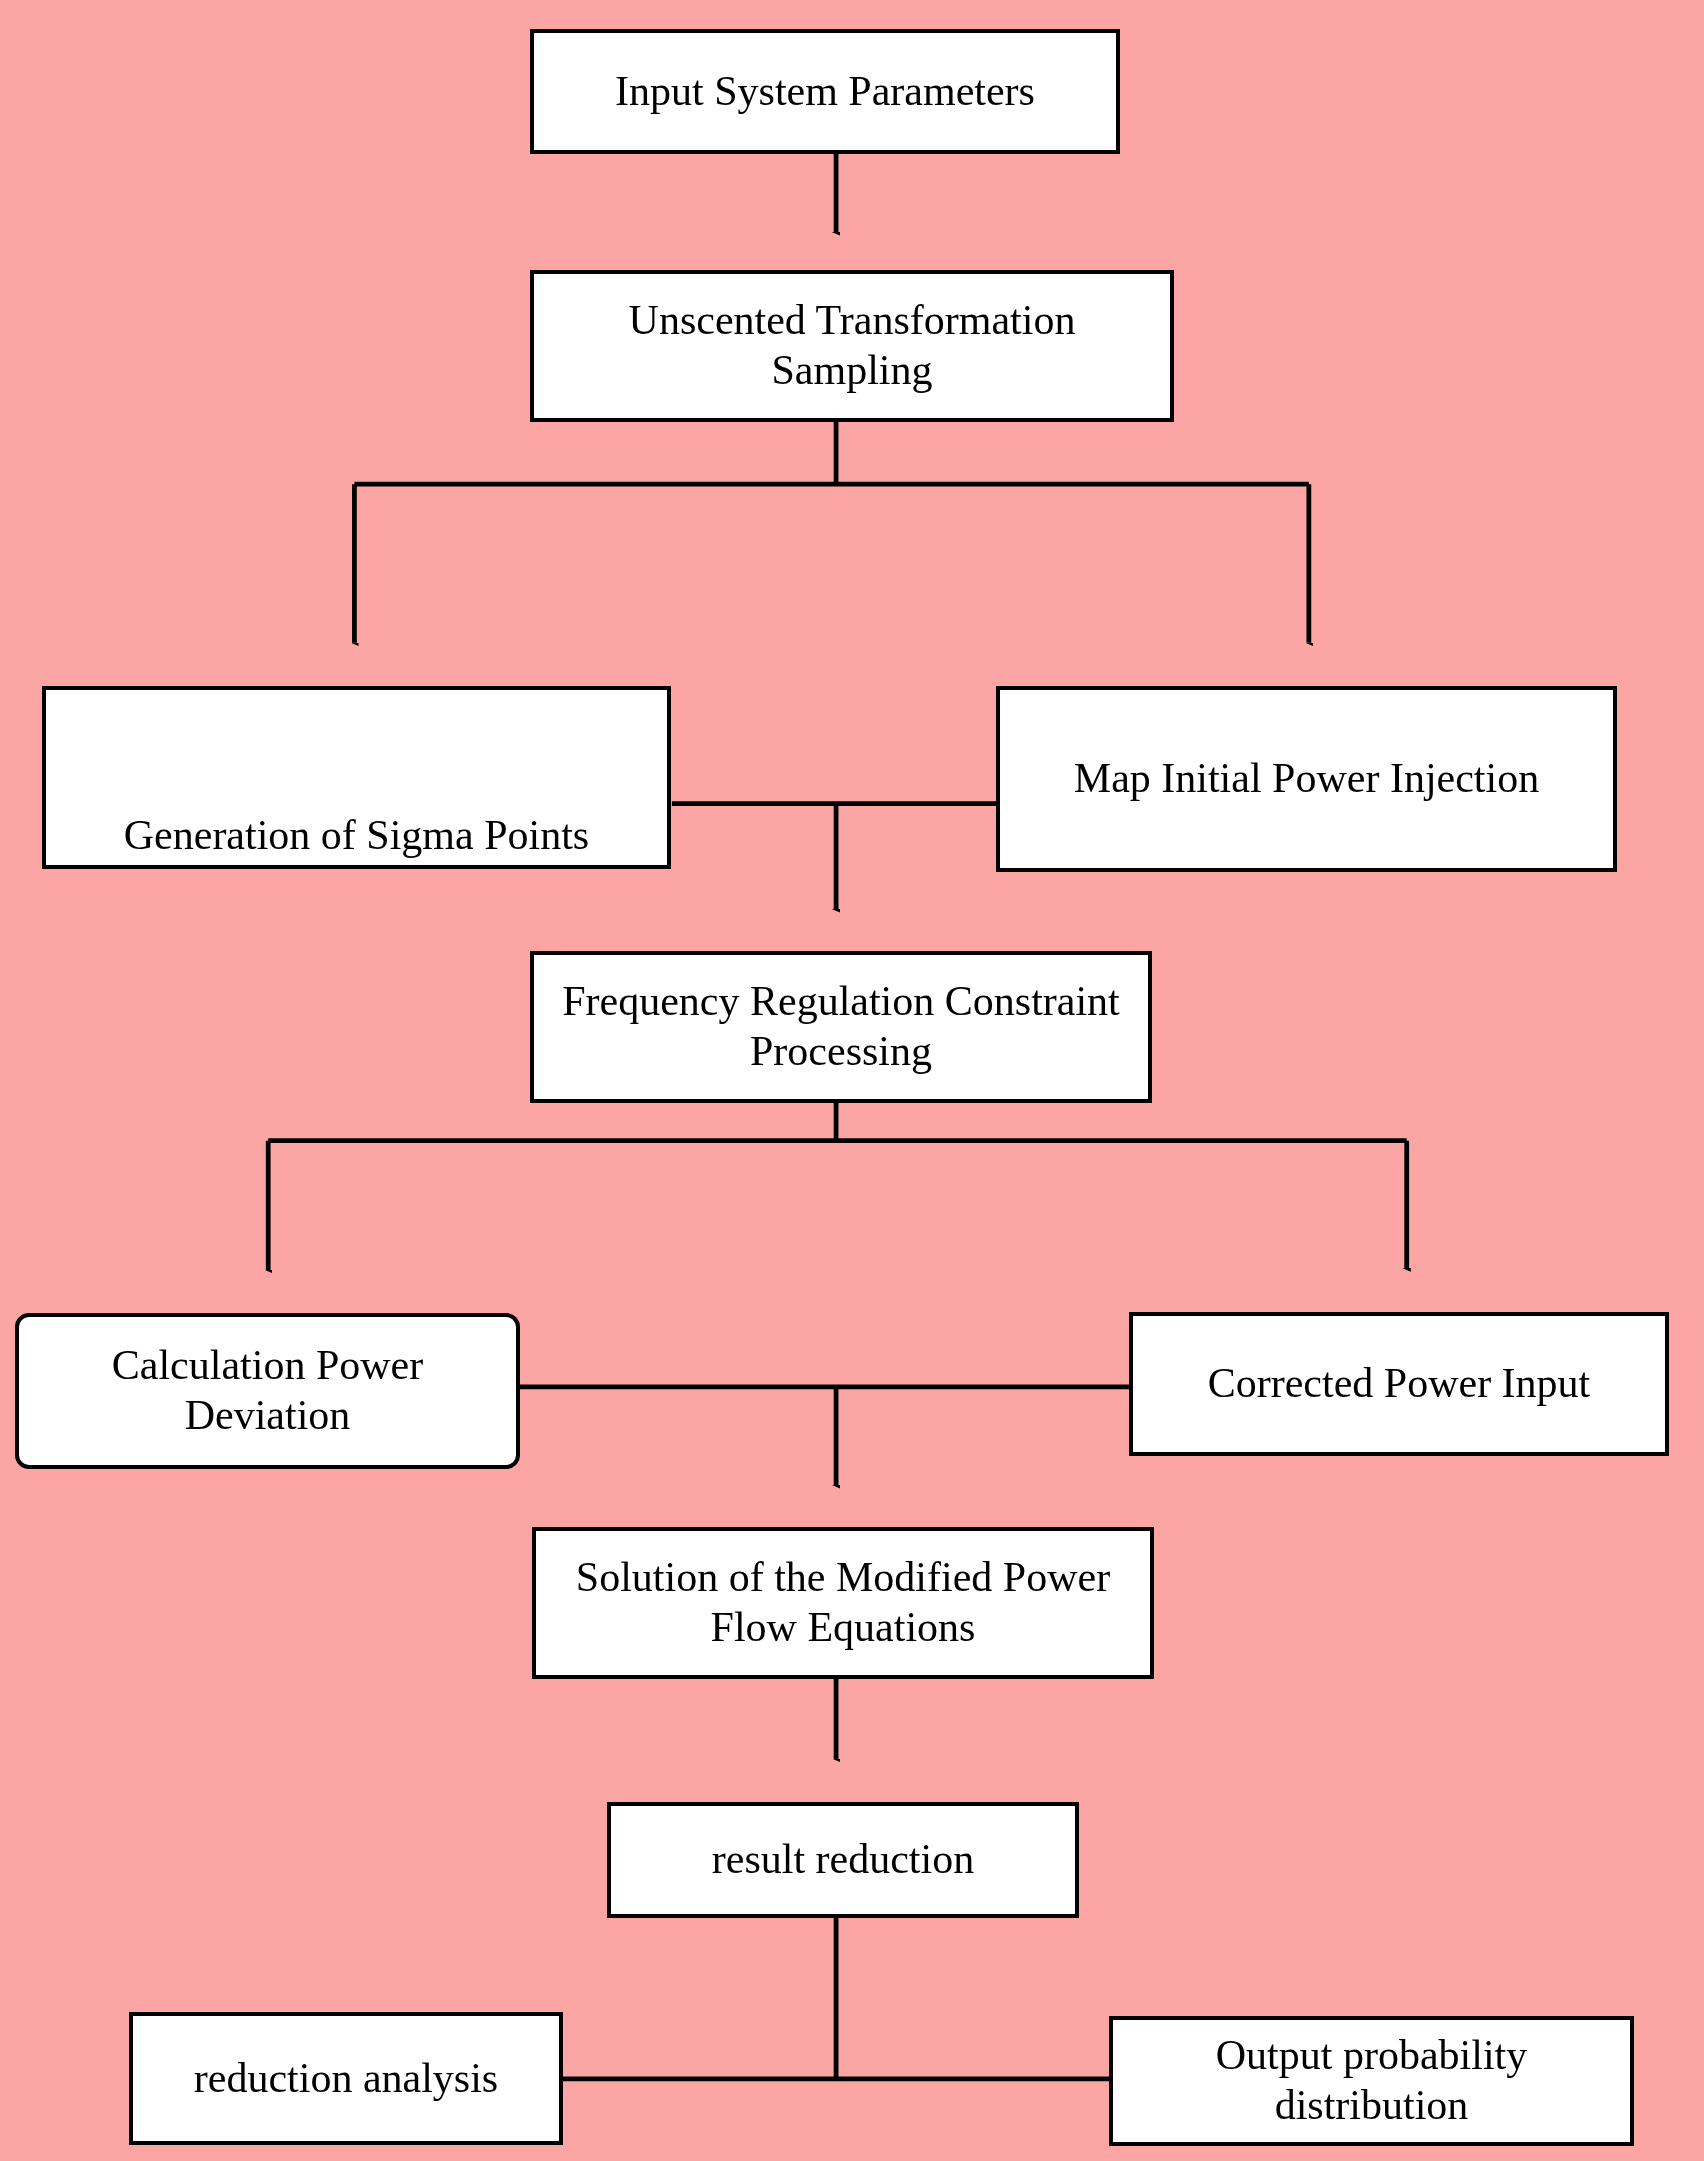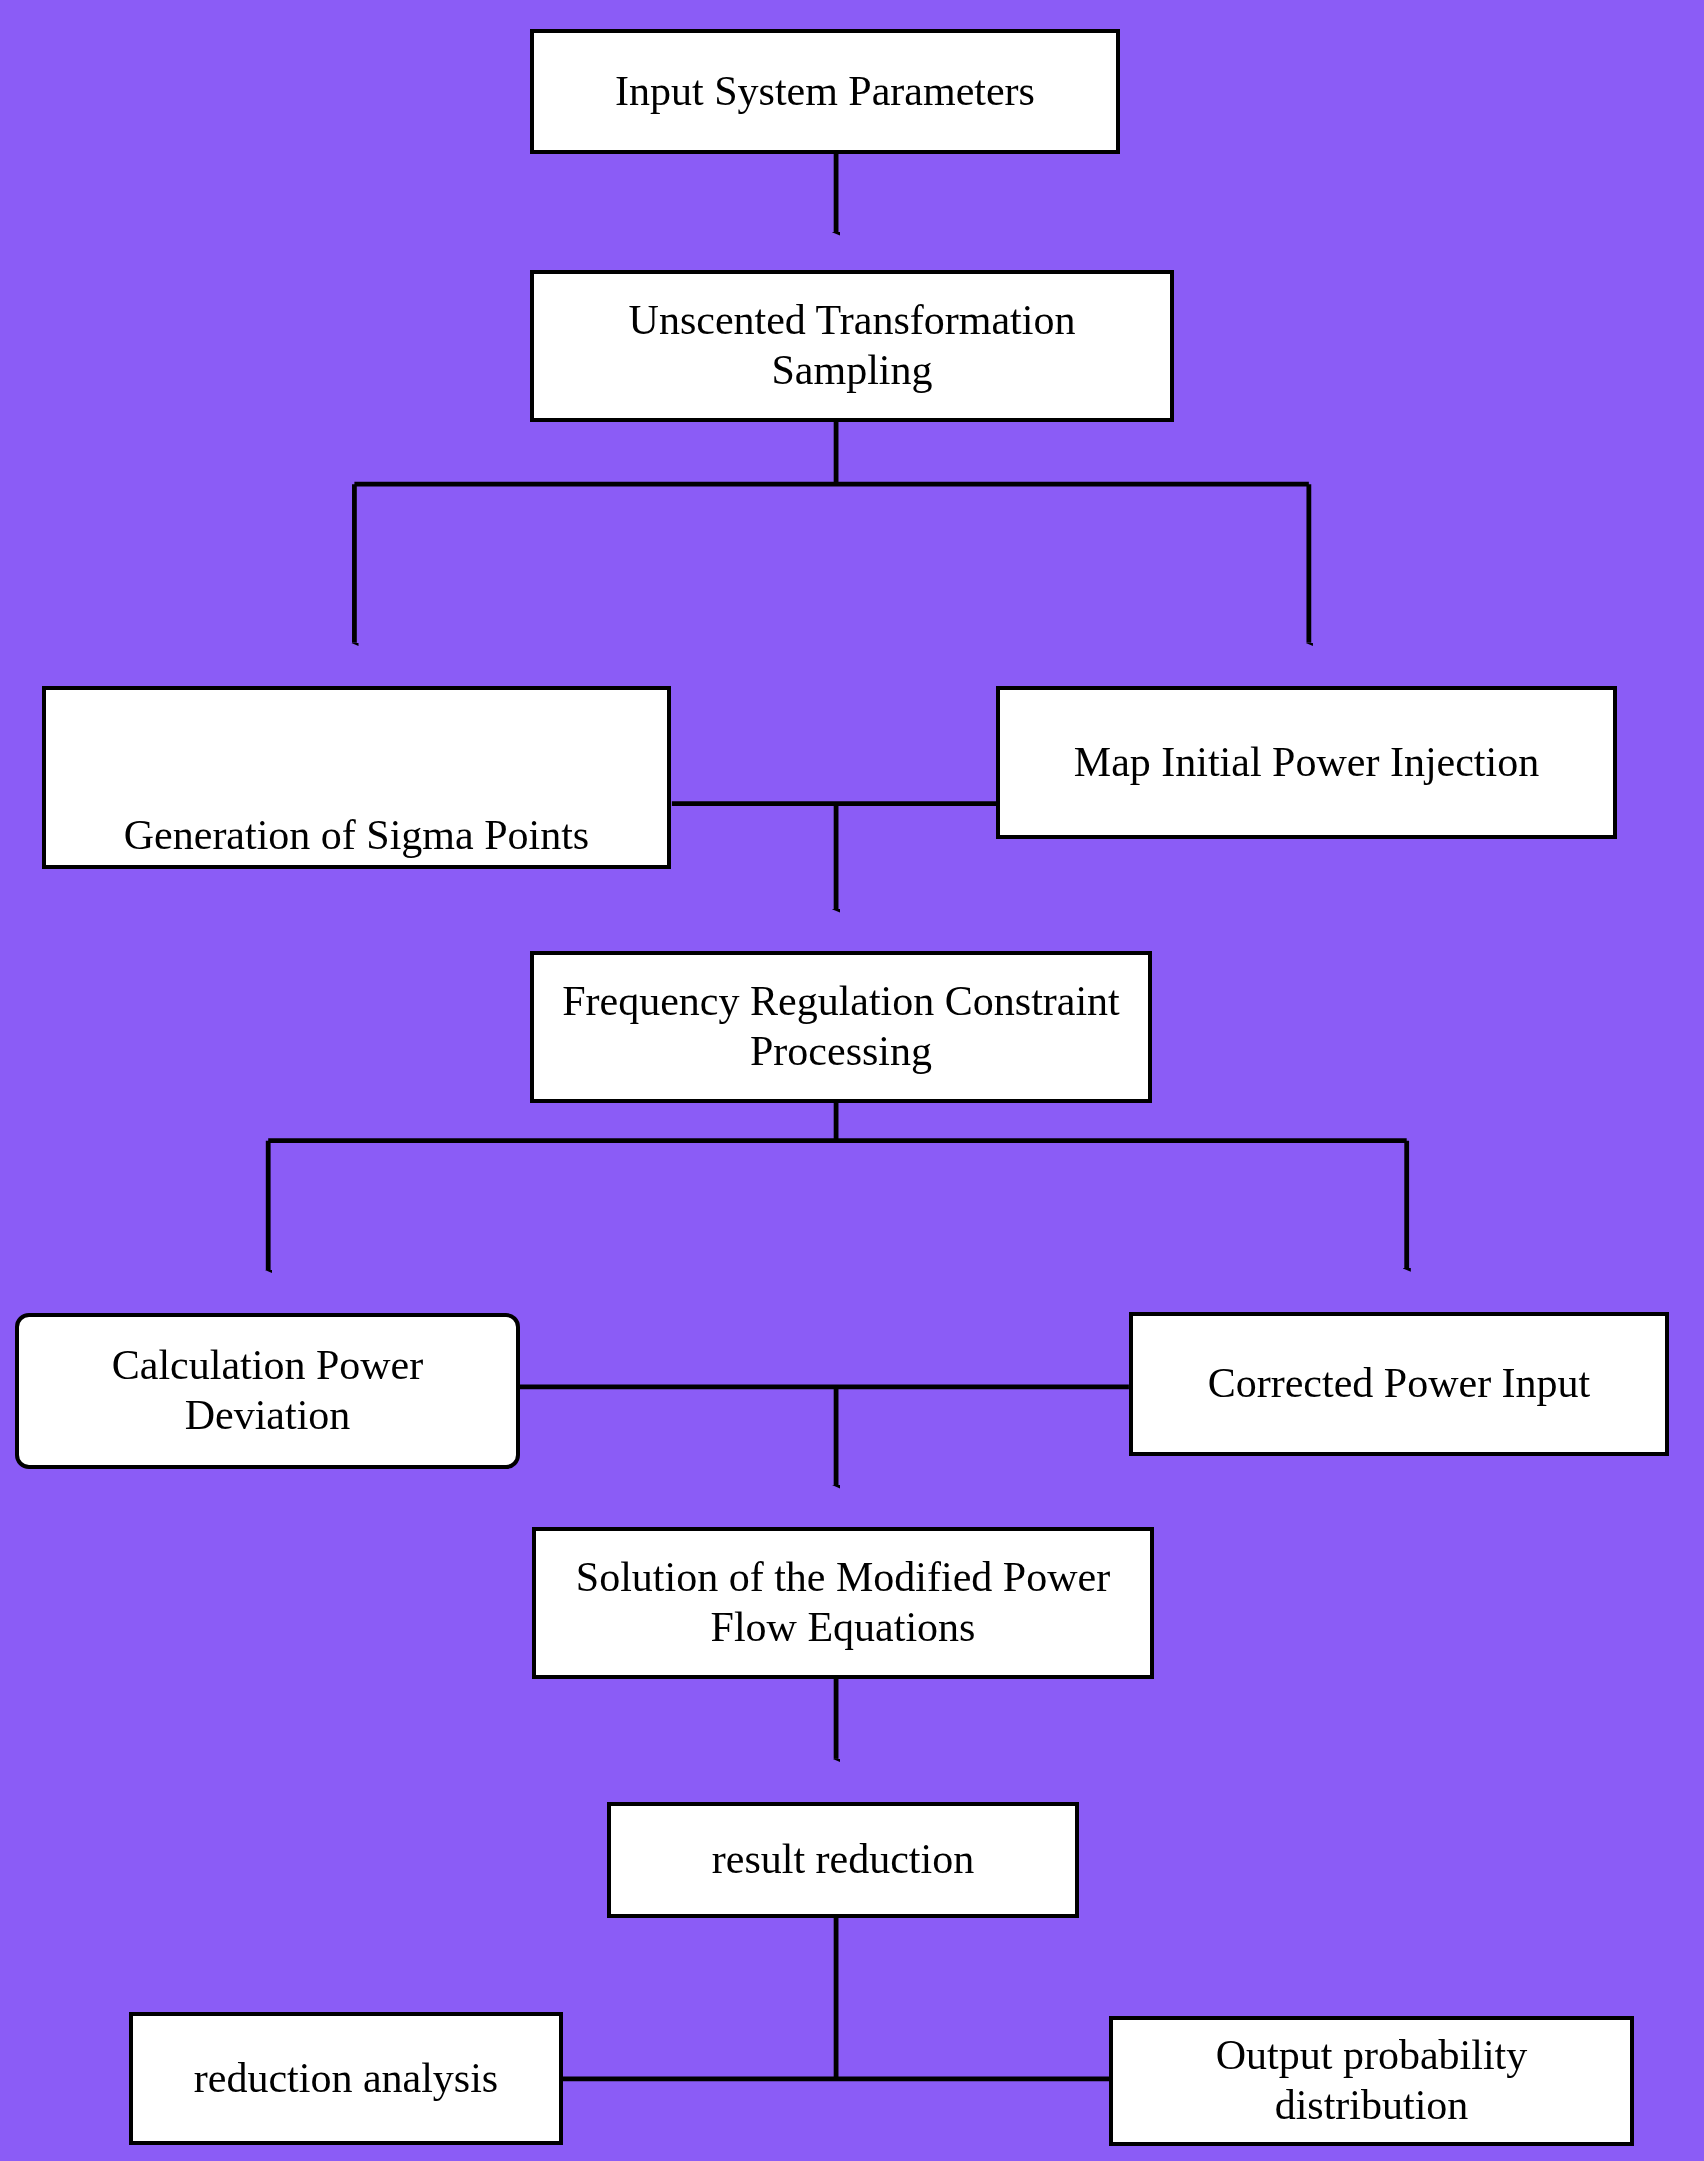--- a/index.html
+++ b/index.html
@@ -5,21 +5,21 @@
 <style>
   html, body {
     margin: 0;
     padding: 0;
     background: #ffffff;
   }
   #canvas {
     position: relative;
     width: 1705px;
     height: 2161px;
-    background: #8b5cf6;
+    background: #fca5a5;
     font-family: "Liberation Serif", "DejaVu Serif", serif;
     overflow: hidden;
   }
   .node {
     position: absolute;
     box-sizing: border-box;
     border: 4.1px solid #000000;
     background: #ffffff;
     display: flex;
     align-items: center;
@@ -74,21 +74,21 @@
   <div id="node-layer">
       <div class="node" style="left: 530px; top: 29px; width: 590px; height: 125px; font-size: 42px; border-color: rgb(0, 0, 0); color: rgb(0, 0, 0);">
         <span class="label">Input System Parameters</span>
       </div>
       <div class="node" style="left: 530px; top: 270px; width: 644px; height: 152px; font-size: 42px; border-color: rgb(0, 0, 0); color: rgb(0, 0, 0); justify-content: center;">
         <span class="label">Unscented Transformation Sampling</span>
       </div>
       <div class="node" style="left: 42px; top: 686px; width: 629px; height: 183px; font-size: 42px; border-color: rgb(0, 0, 0); color: rgb(0, 0, 0); align-items: flex-end;">
         <span class="label">Generation of Sigma Points</span>
       </div>
-      <div class="node" style="left: 996px; top: 686px; width: 621px; height: 153px; font-size: 42px; border-color: rgb(0, 0, 0); color: rgb(0, 0, 0);">
+      <div class="node" style="left: 996px; top: 686px; width: 621px; height: 186px; font-size: 42px; border-color: rgb(0, 0, 0); color: rgb(0, 0, 0);">
         <span class="label">Map Initial Power Injection</span>
       </div>
       <div class="node" style="left: 530px; top: 951px; width: 622px; height: 152px; font-size: 42px; border-color: rgb(0, 0, 0); color: rgb(0, 0, 0);">
         <span class="label">Frequency Regulation Constraint Processing</span>
       </div>
       <div class="node" style="left: 15px; top: 1313px; width: 505px; height: 156px; font-size: 42px; border-color: rgb(0, 0, 0); color: rgb(0, 0, 0); border-radius: 14px;">
         <span class="label">Calculation Power Deviation</span>
       </div>
       <div class="node" style="left: 1129px; top: 1312px; width: 540px; height: 144px; font-size: 42px; border-color: rgb(0, 0, 0); color: rgb(0, 0, 0);">
         <span class="label">Corrected Power Input</span>

